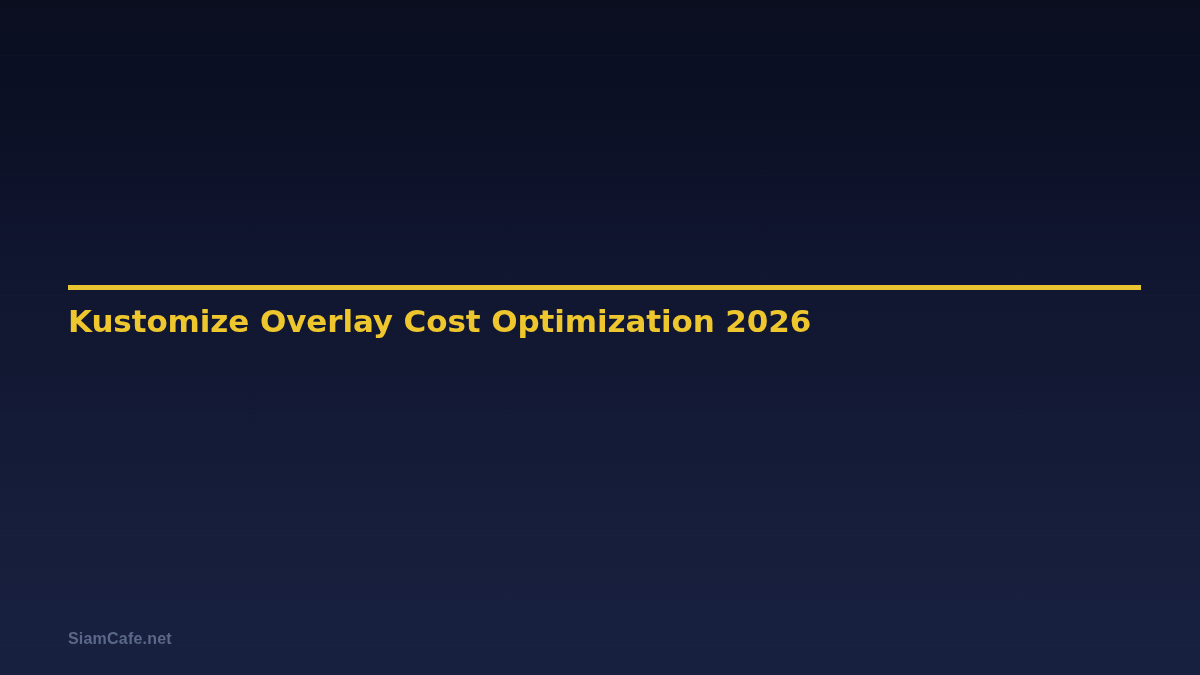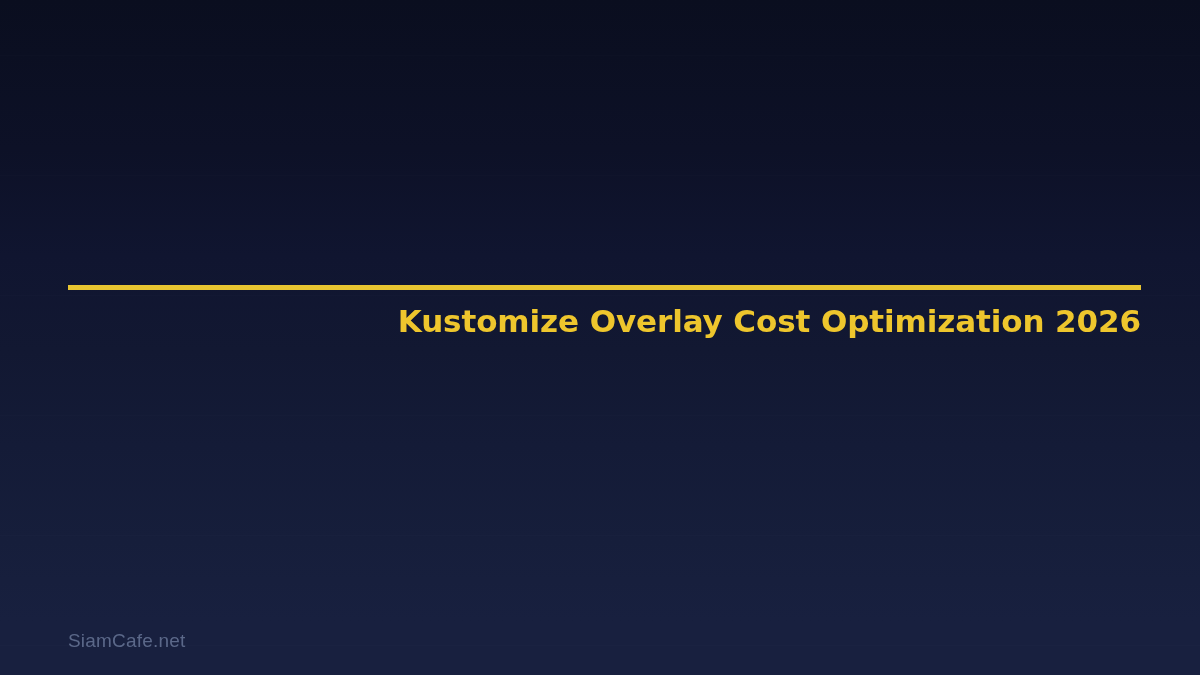--- a/index.html
+++ b/index.html
@@ -30,21 +30,20 @@
         #0b0f22 8%,
         #0d1127 22%,
         #101530 38%,
         #121832 52%,
         #141b37 66%,
         #161e3b 80%,
         #18203f 92%,
         #19224200 100%
       ),
       #18203f;
-    text-align: right;
   }
 
   
   .band-seam {
     position: absolute;
     left: 0;
     width: 1200px;
     height: 1px;
     background: rgba(255, 255, 255, 0.012);
     pointer-events: none;
@@ -81,22 +80,22 @@
     color: #eec62d;
     white-space: nowrap;
     font-family: "DejaVu Sans", "Liberation Sans", sans-serif;
   }
 
   
   .footer-brand {
     position: absolute;
     left: 68px;
     top: 630px;
-    font-size: 19px;
-    font-weight: 400;
+    font-size: 16px;
+    font-weight: 700;
     letter-spacing: 0.2px;
     color: #5b6889;
     font-family: "Liberation Sans", "DejaVu Sans", sans-serif;
   }
 </style>
 </head>
 <body>
 
 <div class="slide">
 

